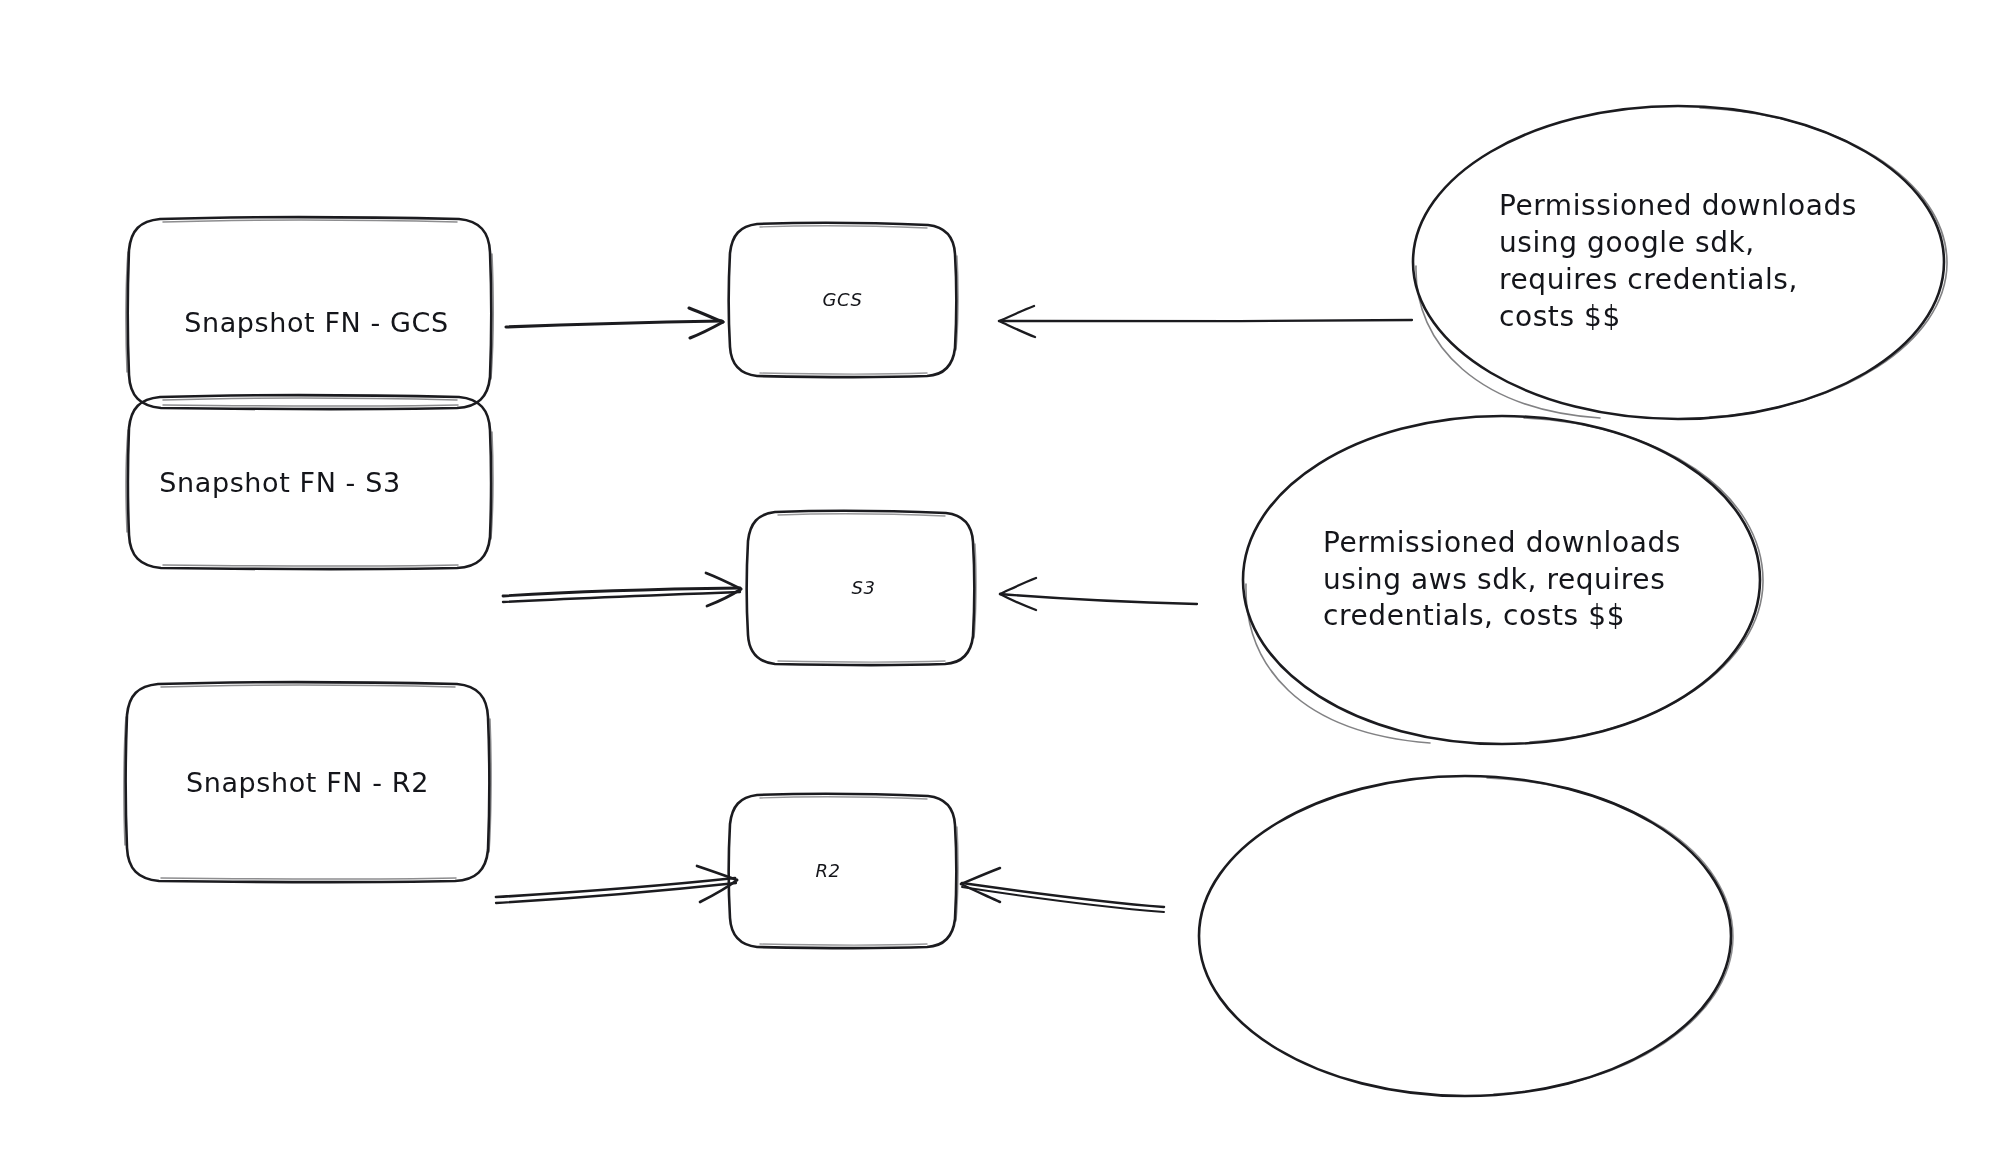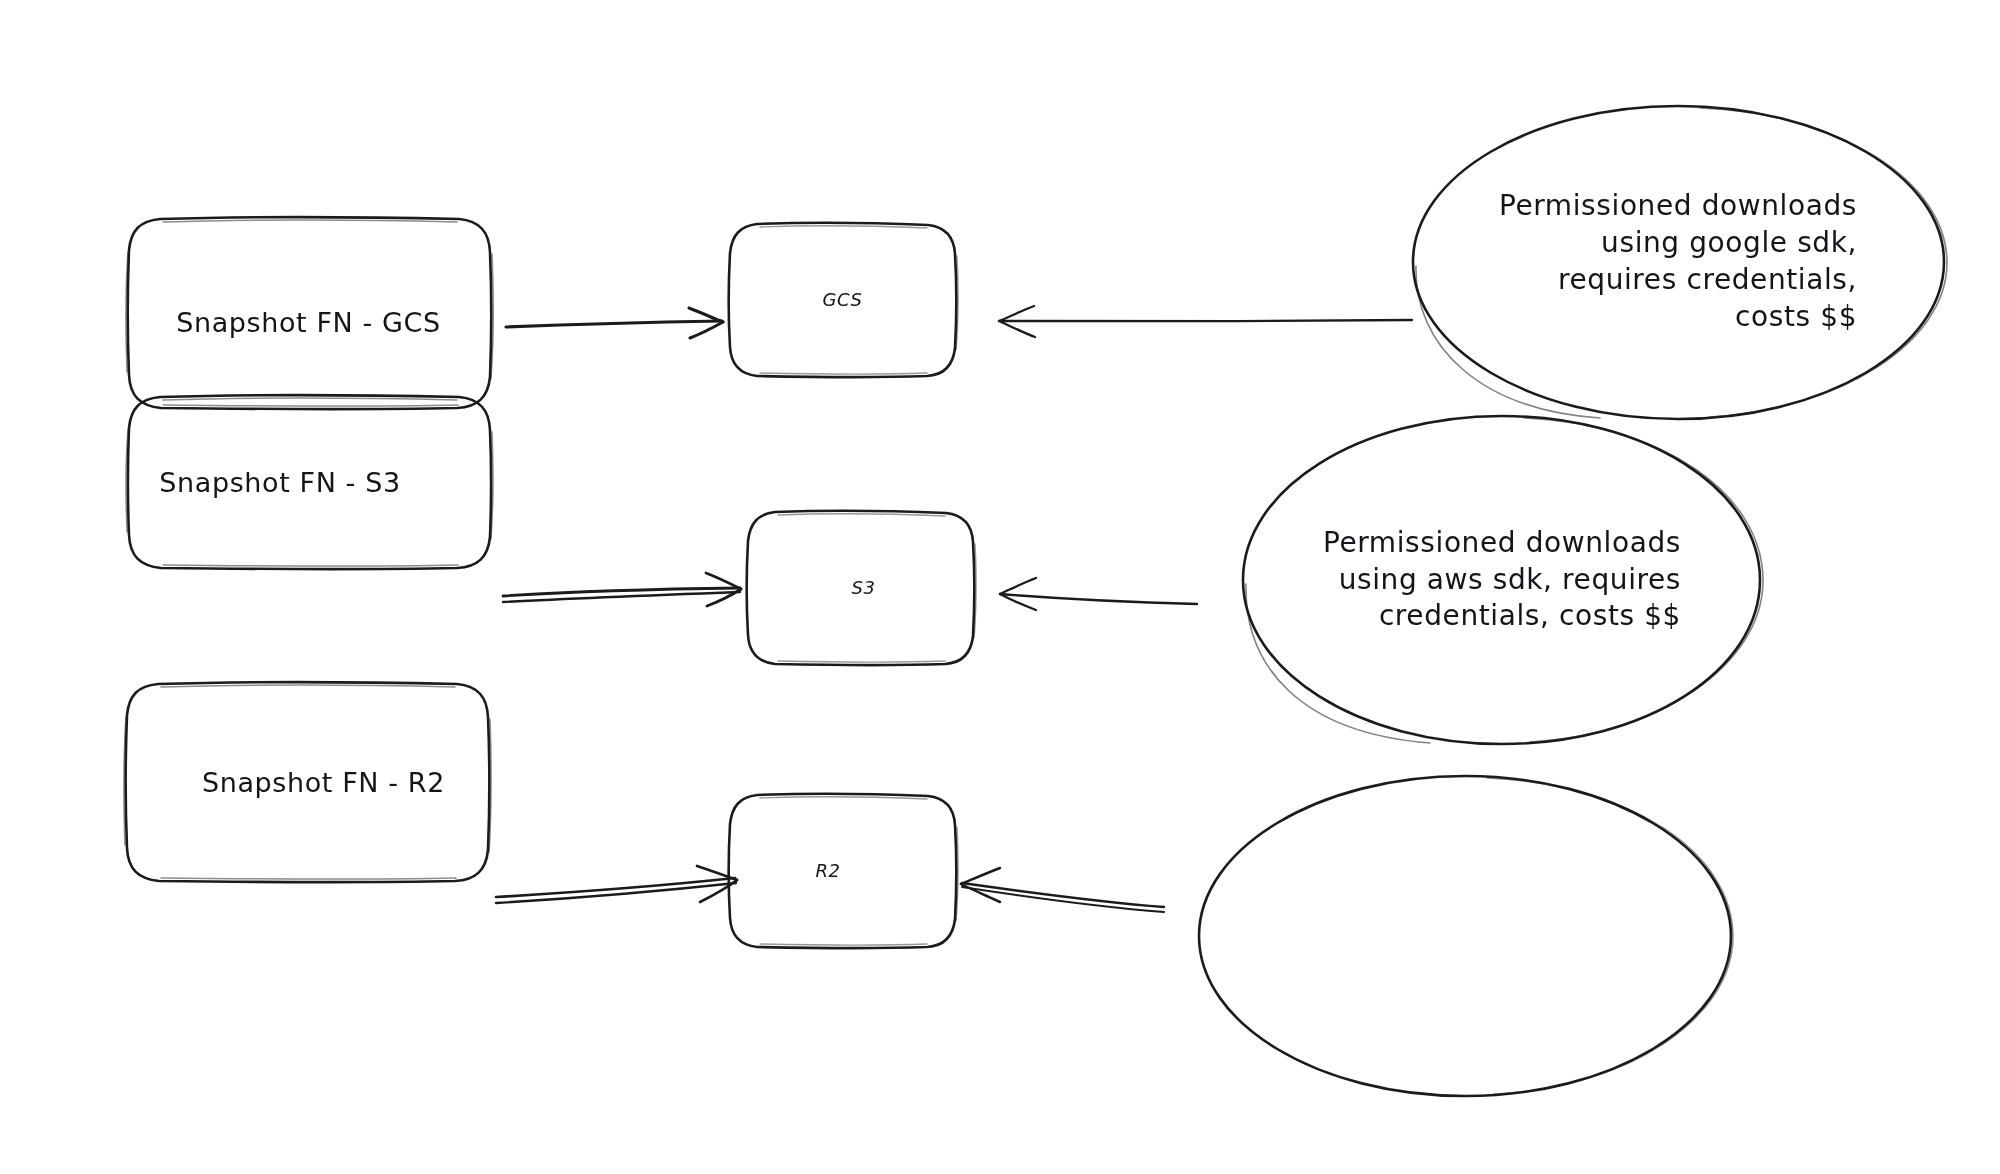--- a/index.html
+++ b/index.html
@@ -25,21 +25,21 @@
   .sketch-stroke {
     fill: none;
     stroke: #1b1b1f;
     stroke-linecap: round;
     stroke-linejoin: round;
   }
   .node-label,
   .note-label {
     position: absolute;
     color: #14151a;
-    text-align: right;
+    text-align: left;
     font-family: "DejaVu Sans", sans-serif;
     letter-spacing: 0.6px;
     white-space: pre-line;
     pointer-events: none;
     display: flex;
     align-items: center;
     justify-content: center;
   }
   .node-label {
     font-size: 27px;
@@ -225,35 +225,35 @@
              C 1731 1024, 1611 1096, 1465 1096
              C 1319 1096, 1199 1024, 1199 936
              C 1199 848, 1319 776, 1465 776 Z"></path>
         <path class="sketch-stroke" stroke-width="1.5" opacity="0.5" d="M1487 778
              C 1628 784, 1734 852, 1733 938
              C 1732 1018, 1628 1088, 1494 1094"></path>
       </g>
     </g>
   </svg>
 
-  <div class="node-label" style="left:129px; top:288px; width:359px; height:70px;">Snapshot FN - GCS</div>
+  <div class="node-label" style="left:137px; top:288px; width:359px; height:70px;">Snapshot FN - GCS</div>
 
   <div class="node-label small" style="left:730px; top:265px; width:225px; height:70px;">GCS</div>
 
   <div class="note-label" style="left:1443px; top:186px; width:470px; height:152px;">Permissioned downloads
 using google sdk,
 requires credentials,
 costs $$</div>
 
   <div class="node-label" style="left:129px; top:448px; width:302px; height:70px;">Snapshot FN - S3</div>
 
   <div class="node-label small" style="left:748px; top:553px; width:231px; height:70px;">S3</div>
 
   <div class="note-label" style="left:1272px; top:520px; width:460px; height:120px;">Permissioned downloads
 using aws sdk, requires
 credentials, costs $$</div>
 
-  <div class="node-label" style="left:143px; top:748px; width:361px; height:70px;">Snapshot FN - R2</div>
+  <div class="node-label" style="left:127px; top:748px; width:361px; height:70px;">Snapshot FN - R2</div>
 
   <div class="node-label small" style="left:730px; top:836px; width:196px; height:70px;">R2</div>
 
 
 </div>
 
 </body></html>

